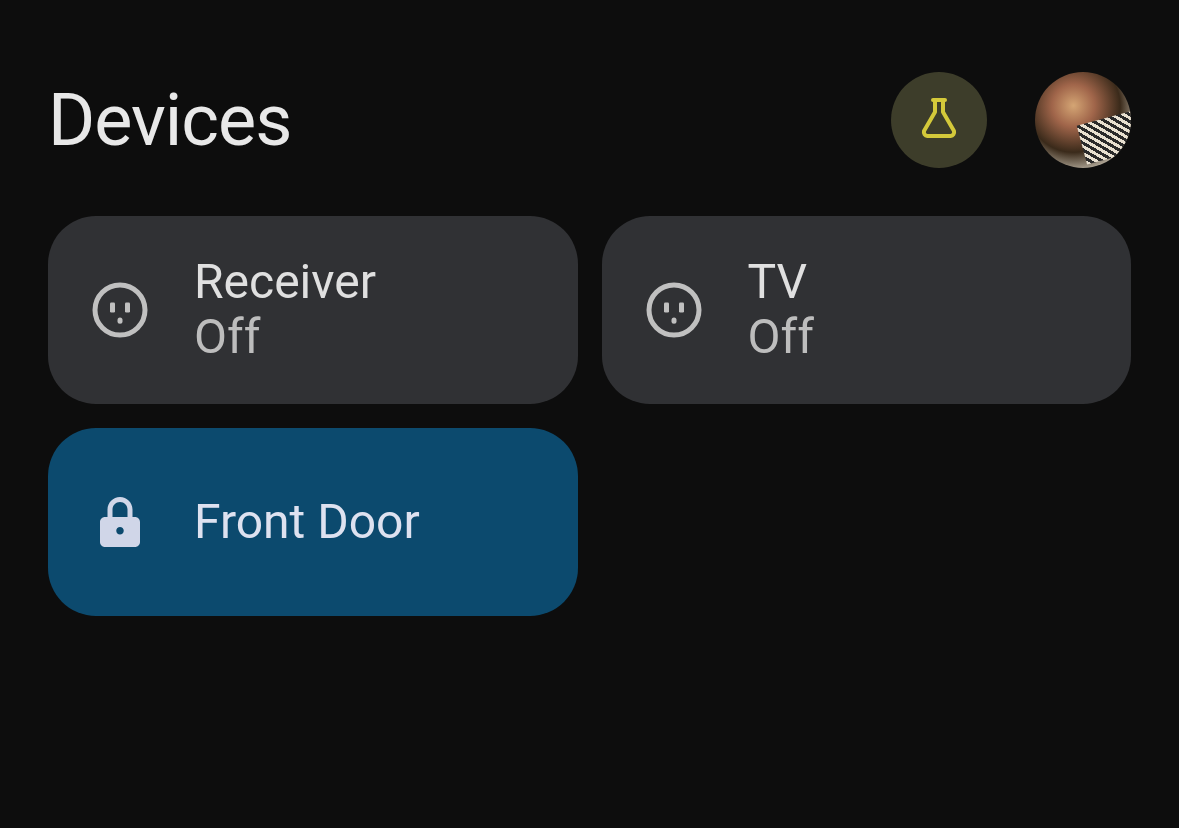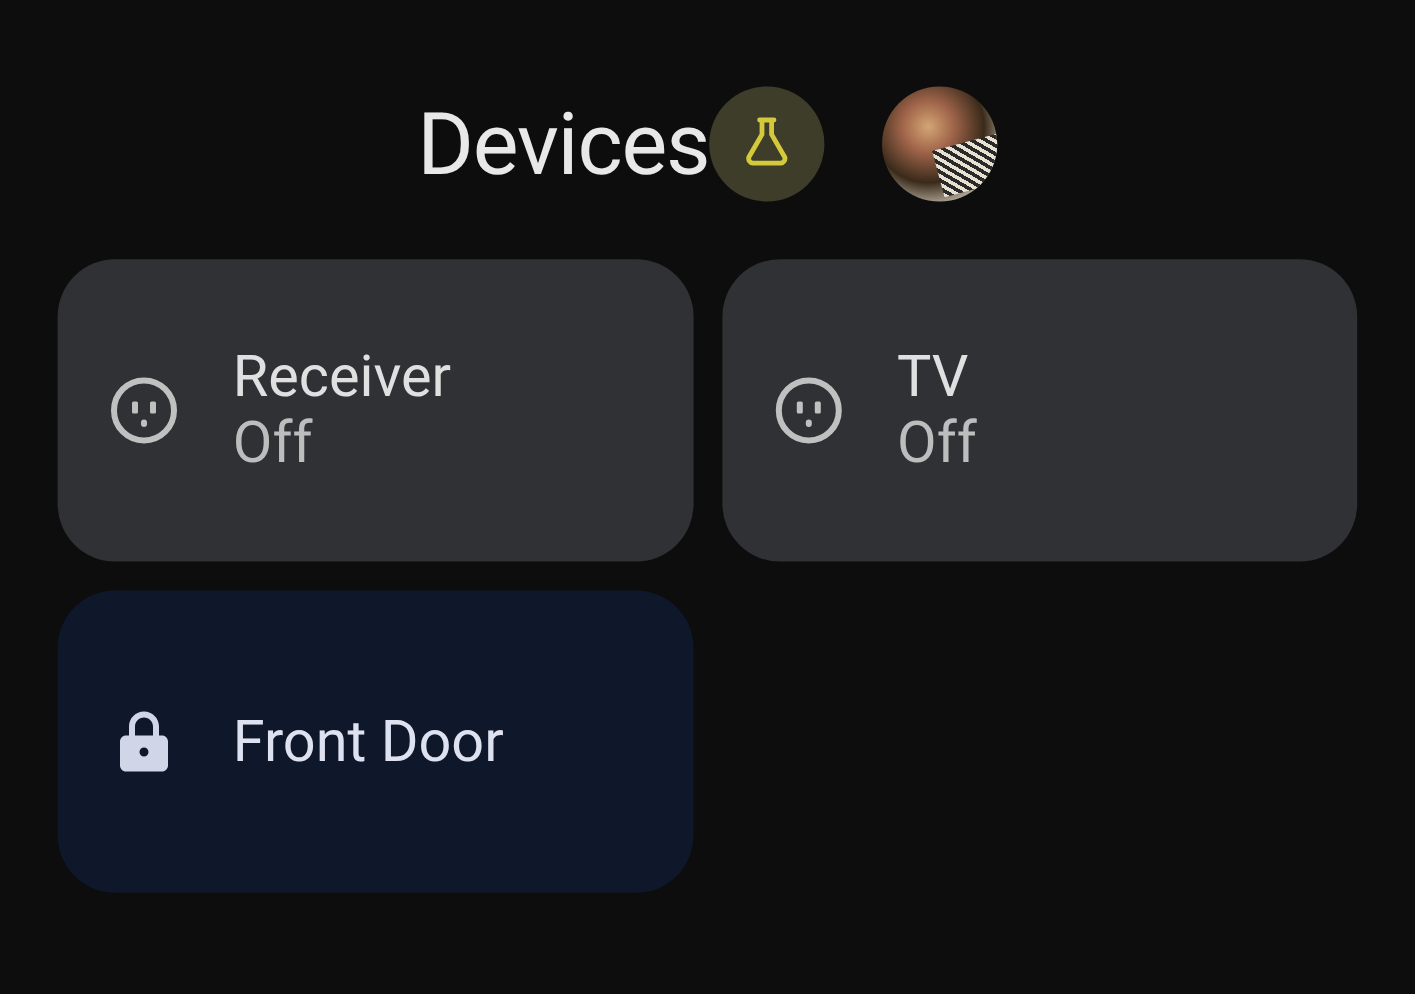--- a/index.html
+++ b/index.html
@@ -10,21 +10,21 @@
     body {
       width: 1179px;
       height: 828px;
       background: #0d0d0d;
       font-family: -apple-system, BlinkMacSystemFont, 'Segoe UI', Roboto, sans-serif;
       overflow: hidden;
     }
     .header {
       display: flex;
       align-items: center;
-      justify-content: center;
+      justify-content: space-between;
       padding: 72px 48px 0 48px;
     }
     .page-title {
       font-size: 72px;
       font-weight: 400;
       color: #e8e8e8;
       letter-spacing: -1px;
     }
     .header-right {
       display: flex;
@@ -65,32 +65,32 @@
       transform: rotate(-15deg);
     }
     .devices-grid {
       display: grid;
       grid-template-columns: 1fr 1fr;
       gap: 24px;
       padding: 48px;
     }
     .device-card {
       border-radius: 48px;
-      height: 252px;
+      height: 188px;
       display: flex;
       align-items: center;
       padding: 0 42px;
       cursor: pointer;
       gap: 44px;
     }
     .device-card.inactive {
       background: #303134;
     }
     .device-card.active {
-      background: #0f172a;
+      background: #0c4a6e;
     }
     .device-icon {
       width: 60px;
       height: 60px;
       display: flex;
       align-items: center;
       justify-content: center;
       flex-shrink: 0;
     }
     .device-icon svg {

